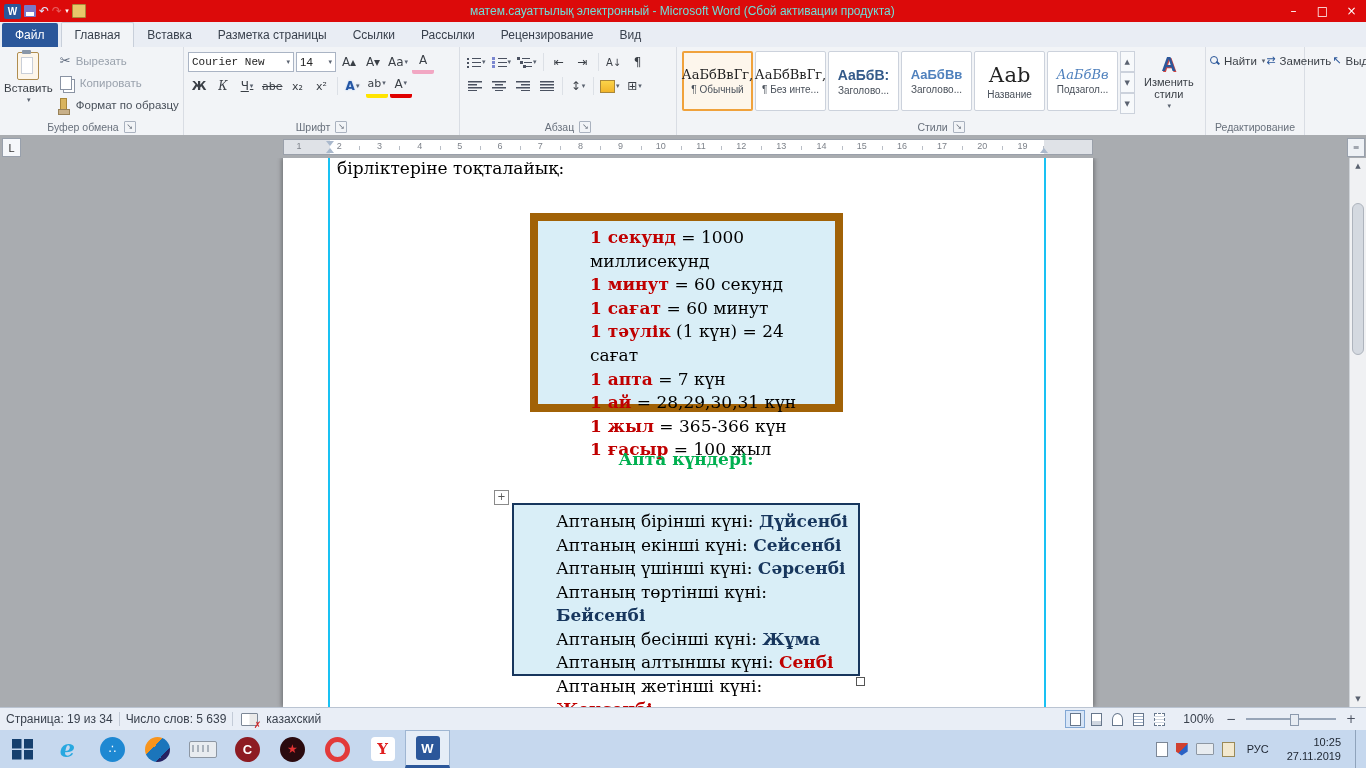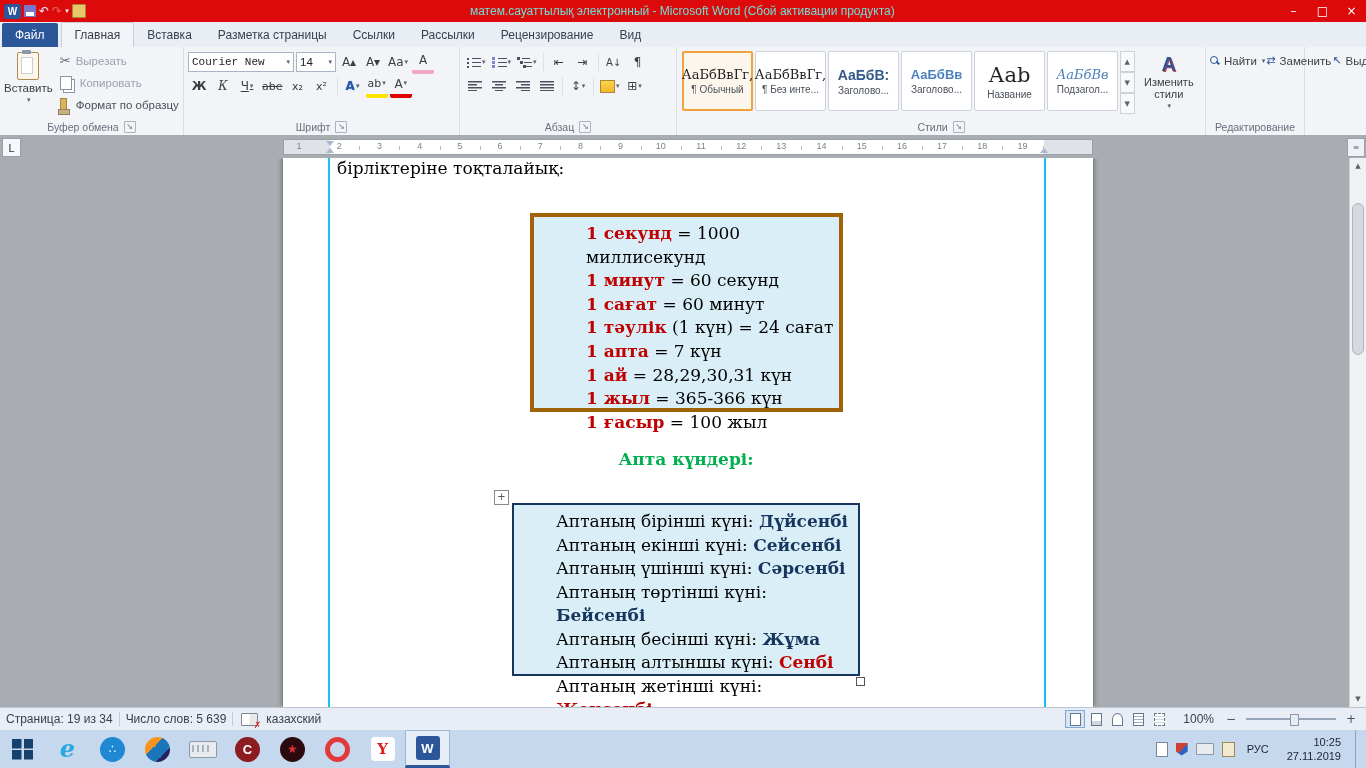--- a/index.html
+++ b/index.html
@@ -135,21 +135,21 @@
   .tri-right{border-left:4px solid transparent;border-right:4px solid transparent;border-bottom:5px solid #a9b8cc;left:756px;bottom:1px}
   .ruler-toggle{position:absolute;right:1px;top:3px;width:16px;height:17px;background:#eef1f5;border:1px solid #98a0ac;font-size:8px;color:#5a6270;display:flex;align-items:center;justify-content:center;font-family:"DejaVu Sans",sans-serif}
 
   
   .doc{position:absolute;top:158px;left:0;right:0;bottom:61px;background:#a9acb0;overflow:hidden}
   .page{position:absolute;left:283px;top:0;width:810px;height:100%;background:#fff;box-shadow:2px 0 4px rgba(0,0,0,.25),-2px 0 4px rgba(0,0,0,.25)}
   .boundary{position:absolute;top:0;bottom:0;width:2px;background:#19c1f3}
   .bnd-l{left:45px}.bnd-r{left:761px}
   .doc-text{font-family:"DejaVu Serif",serif;font-size:17px;color:#000}
   .intro{position:absolute;left:54px;top:0px}
-  .unit-box{position:absolute;left:247px;top:55px;width:313px;height:199px;background:#d9eef7;border:4px solid #a16207;box-sizing:border-box;padding:5px 0 0 52px;line-height:23.6px}
+  .unit-box{position:absolute;left:247px;top:55px;width:313px;height:199px;background:#d9eef7;border:8px solid #a16207;box-sizing:border-box;padding:5px 0 0 52px;line-height:23.6px}
   .unit-term{color:#c00000;font-weight:bold}
   .week-heading{position:absolute;left:45px;width:716px;top:291px;text-align:center;color:#00b050;font-weight:bold}
   .move-handle{position:absolute;left:211px;top:332px;width:13px;height:13px;border:1px solid #8a8a8a;background:#fff;color:#555;font-size:10px;line-height:12px;text-align:center;font-family:"DejaVu Sans",sans-serif}
   .week-box{position:absolute;left:229px;top:345px;width:348px;height:173px;background:#d9eef7;border:2px solid #17365d;box-sizing:border-box;padding:5px 0 0 42px;line-height:23.5px}
   .day-blue{color:#17365d;font-weight:bold}
   .day-red{color:#c00000;font-weight:bold}
   .resize-handle{position:absolute;left:573px;top:519px;width:7px;height:7px;border:1px solid #555;background:#fff}
 
   .vscroll{position:absolute;right:0;top:0;width:17px;height:100%;background:#f0f1f3;border-left:1px solid #cfd3d8;box-sizing:border-box}
   .vs-btn{height:16px;display:flex;align-items:center;justify-content:center;font-size:7px;color:#5a6270;font-family:"DejaVu Sans",sans-serif}
@@ -473,21 +473,21 @@
           <span class="rn">8</span>
           <span class="rn">9</span>
           <span class="rn">10</span>
           <span class="rn">11</span>
           <span class="rn">12</span>
           <span class="rn">13</span>
           <span class="rn">14</span>
           <span class="rn">15</span>
           <span class="rn">16</span>
           <span class="rn">17</span>
-          <span class="rn">18</span>
+          <span class="rn">20</span>
           <span class="rn">19</span>
       </div>
       <span class="tri tri-down"></span>
       <span class="tri tri-up"></span>
       <span class="tri tri-right"></span>
     </div>
     <div class="ruler-toggle">≡</div>
   </div>
 
   <div class="doc">

